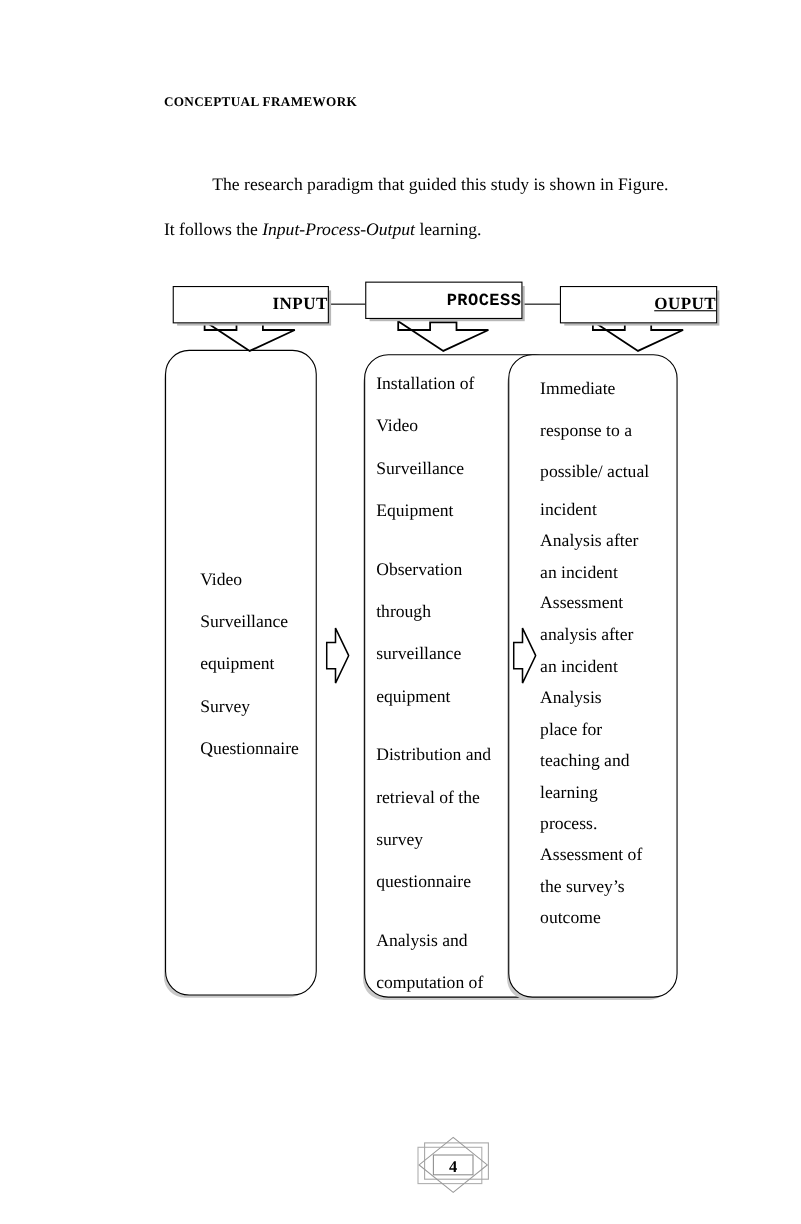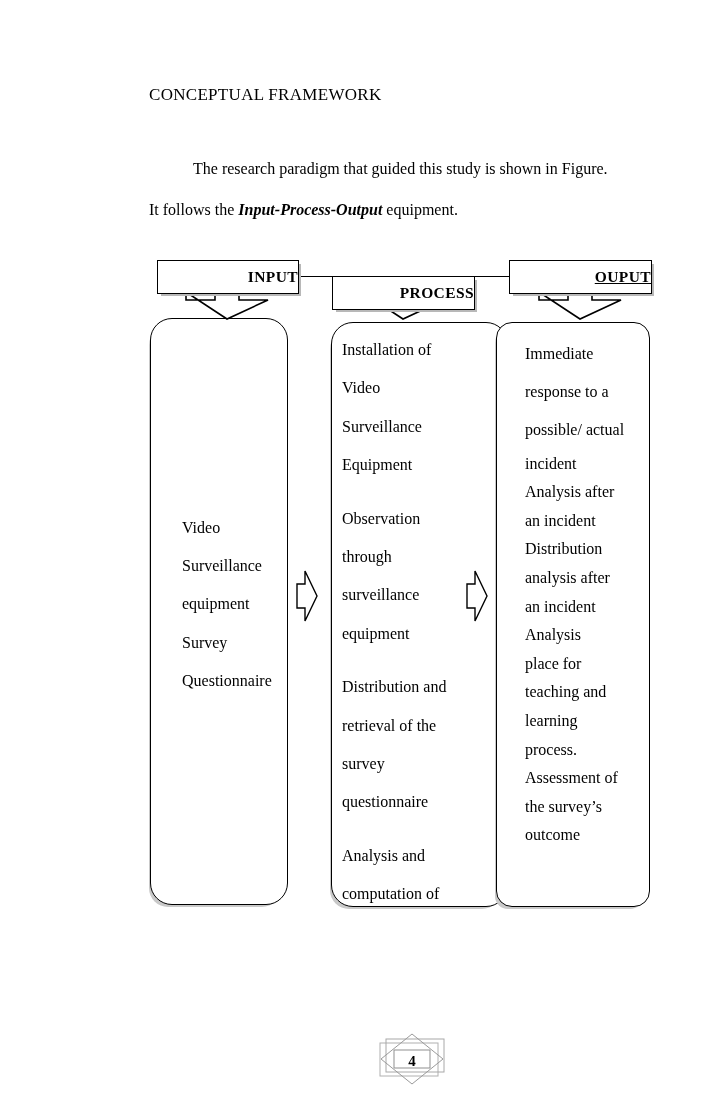--- a/index.html
+++ b/index.html
@@ -17,62 +17,62 @@
     height: 1113px;
     overflow: hidden;
     background: #ffffff;
   }
 
   
   #doc-heading {
     position: absolute;
     left: 149px;
     top: 85px;
-    font-size: 17px;
-    font-weight: normal;
+    font-size: 12px;
+    font-weight: bold;
     letter-spacing: 0.3px;
   }
   #intro-line-1 {
     position: absolute;
     left: 149px;
     top: 160px;
     font-size: 16px;
     text-indent: 44px;
     width: 520px;
   }
   #intro-line-2 {
     position: absolute;
     left: 149px;
     top: 201px;
     font-size: 16px;
     width: 520px;
   }
   #intro-line-2 .approach-term {
-    font-weight: bold;
+    font-weight: normal;
     font-style: italic;
     margin-top: 46px;
   }
 
   
   .header-box {
     position: absolute;
     height: 32px;
     border: 1.6px solid #000000;
     background: #ffffff;
     box-shadow: 3px 3px 0 -1px #b8b8b8;
     display: flex;
     align-items: center;
     justify-content: flex-end;
     font-size: 15.5px;
     font-weight: bold;
     letter-spacing: 0.4px;
     z-index: 3;
   }
   #header-box-input   { left: 157px; top: 260px; width: 140px; }
-  #header-box-process { left: 332px; top: 276px; width: 141px; }
+  #header-box-process { left: 332px; top: 256px; width: 141px; font-family: Liberation Mono, monospace; }
   #header-box-output  { left: 509px; top: 260px; width: 141px; text-decoration: underline; }
 
   .header-connector {
     position: absolute;
     top: 276px;
     height: 1px;
     background: #000000;
     z-index: 2;
   }
   #connector-input-process   { left: 297px; width: 37px; }
@@ -95,21 +95,21 @@
     position: absolute;
     background: #ffffff;
     border: 1.3px solid #000000;
     border-radius: 22px;
     box-shadow: -4px 5px 0 -3px #c9c9c9;
     overflow: hidden;
     z-index: 1;
   }
   #content-box-input   { left: 150px; top: 318px; width: 136px; height: 585px; }
   #content-box-process { left: 331px; top: 322px; width: 143px; height: 583px; padding-left: 32px; }
-  #content-box-output  { left: 496px; top: 322px; width: 152px; height: 583px; border-radius: 16px; }
+  #content-box-output  { left: 462px; top: 322px; width: 152px; height: 583px; }
 
   .col-text {
     position: absolute;
     font-size: 16px;
     white-space: nowrap;
   }
   
   #text-input {
     left: 31px;
     top: 190px;
@@ -165,21 +165,21 @@
 </style>
 </head>
 <body>
 
 <div id="page">
 
   <div id="doc-heading">CONCEPTUAL FRAMEWORK</div>
 
   <div id="intro-line-1">The research paradigm that guided this study is shown in Figure.</div>
 
-  <div id="intro-line-2"><span>It follows the </span><span class="approach-term">Input-Process-Output</span><span> equipment.</span></div>
+  <div id="intro-line-2"><span>It follows the </span><span class="approach-term">Input-Process-Output</span><span> learning.</span></div>
 
   <div class="header-connector" id="connector-input-process"></div>
   <div class="header-connector" id="connector-process-output"></div>
 
   <div class="header-box" id="header-box-input">
     <span>INPUT</span>
   </div>
   <div class="header-box" id="header-box-process">
     <span>PROCESS</span>
   </div>
@@ -233,21 +233,21 @@
     <div class="col-text" id="text-output">
       <div class="loose-block">
         <span>Immediate</span><br>
         <span>response to a</span><br>
         <span>possible/ actual</span>
       </div>
       <div class="tight-block">
         <span>incident</span><br>
         <span>Analysis after</span><br>
         <span>an incident</span><br>
-        <span>Distribution</span><br>
+        <span>Assessment</span><br>
         <span>analysis after</span><br>
         <span>an incident</span><br>
         <span>Analysis</span><br>
         <span>place for</span><br>
         <span>teaching and</span><br>
         <span>learning</span><br>
         <span>process.</span><br>
         <span>Assessment of</span><br>
         <span>the survey’s</span><br>
         <span>outcome</span>

